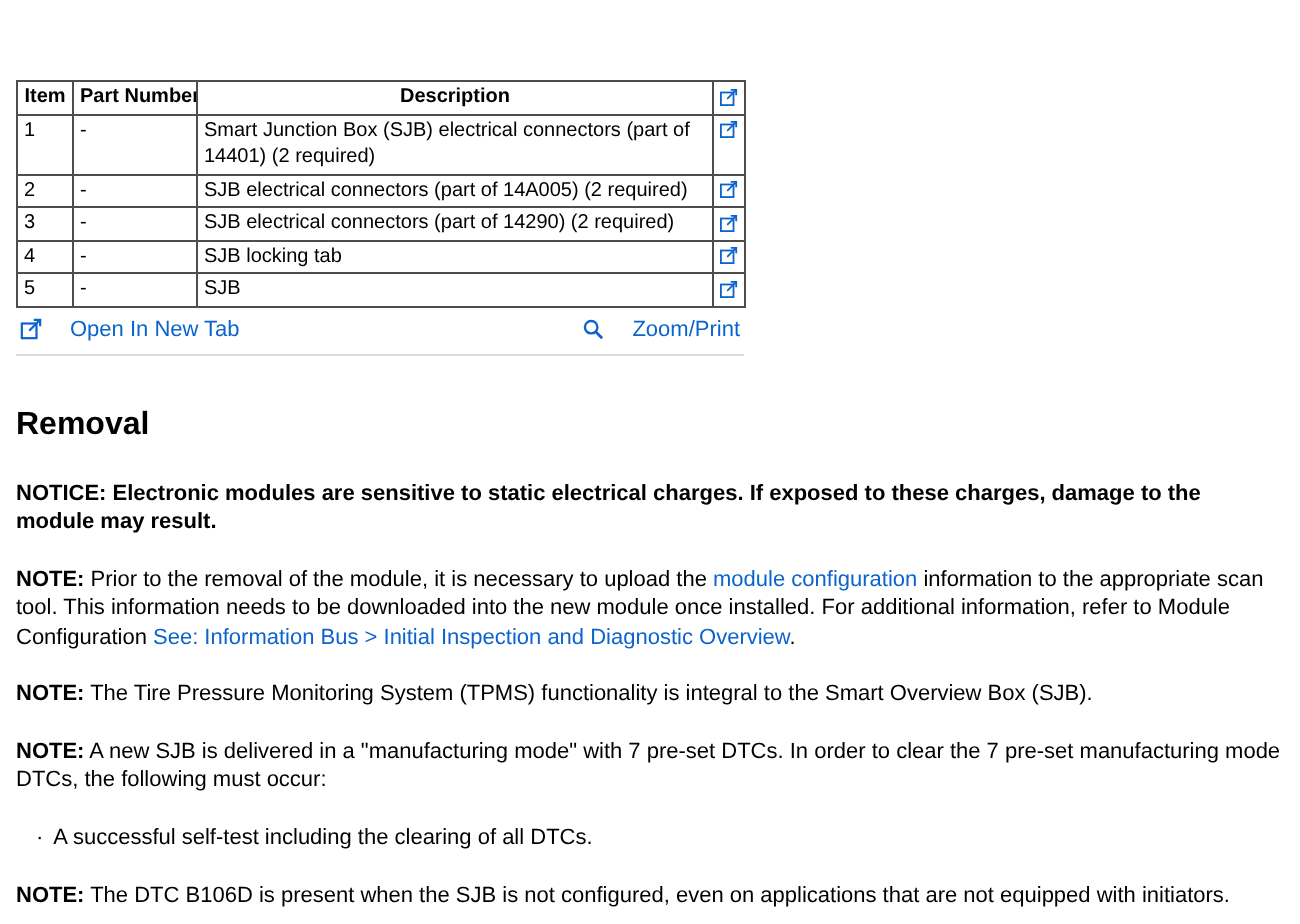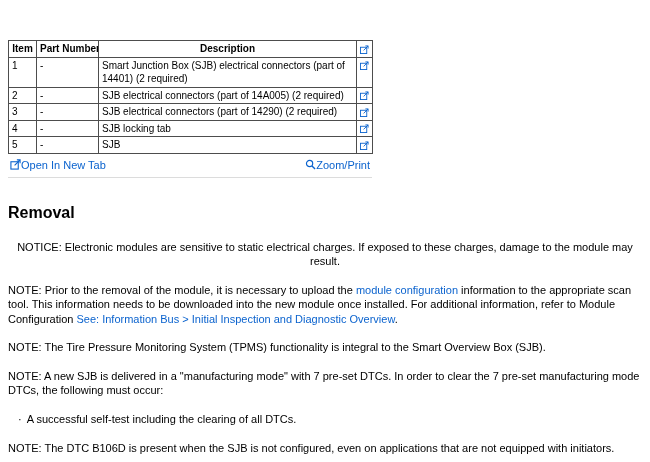--- a/index.html
+++ b/index.html
@@ -32,28 +32,28 @@
   td.iconcell, th.iconcell{padding:1px 1px;text-align:center;}
   .mini-icon{display:inline-block;vertical-align:middle;}
 
   .frame-links{
     display:flex;justify-content:space-between;align-items:center;
     padding:5px 2px 6px 2px;
     border-bottom:1px solid #dcdcdc;
   }
   a.link{
     color:var(--link);text-decoration:none;cursor:pointer;
-    display:inline-flex;align-items:center;gap:0;font-size:11px;
+    display:inline-flex;align-items:center;gap:14px;font-size:11px;
   }
 
   
   .content{margin-top:26px;}
   .heading{font-weight:bold;font-size:16px;margin:0 0 18px 0;}
   p.para{margin:0 0 14px 0;line-height:1.32;font-size:11px;}
-  .bold{font-weight:normal;text-align:center;}
+  .bold{font-weight:bold;}
   .inlink{color:var(--link);cursor:pointer;text-decoration:none;}
   .bullets{margin:0 0 14px 0;}
   .bullet-line{padding-left:10px;line-height:1.4;}
   .bullet-line .b{margin-right:5px;}
   .dtc-group{margin:0 0 6px 0;}
 </style>
 </head>
 <body>
 
 <div class="page">

